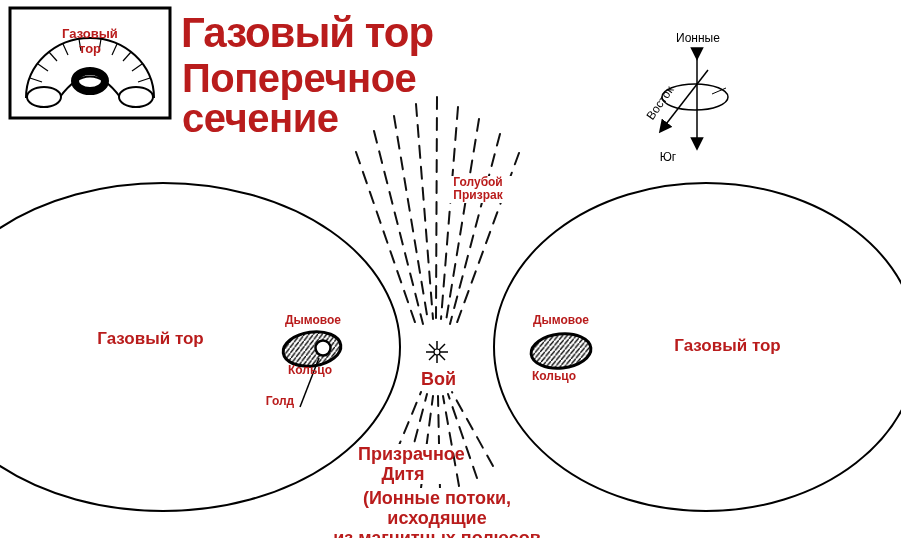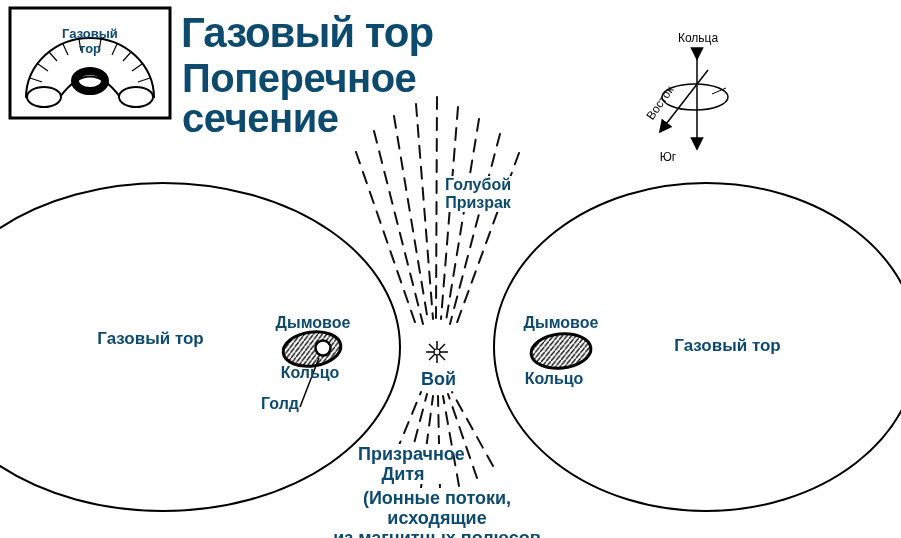--- a/index.html
+++ b/index.html
@@ -1,26 +1,26 @@
 <!DOCTYPE html>
 <html><head>
 <meta charset="utf-8">
 <style>
   * { margin:0; padding:0; box-sizing:border-box; }
   html,body { background:#ffffff; }
   body { font-family:"Liberation Sans", sans-serif; color:#000; }
   #canvas { position:relative; width:901px; height:538px; background:#fff; overflow:hidden; }
   #art { position:absolute; left:0; top:0; }
-  .lbl { position:absolute; font-weight:bold; text-align:center; line-height:1.12; color:#0c4a6e; }
+  .lbl { position:absolute; font-weight:bold; text-align:center; line-height:1.12; color:#b91c1c; }
   .pre { white-space:pre-line; }
   .bg  { background:#fff; padding:0 2px; }
   .title { font-size:42px; letter-spacing:-1px; line-height:1; }
   .subtitle { font-size:40px; letter-spacing:-0.5px; line-height:1; }
   .big { font-size:17px; }
-  .mid { font-size:16px; }
+  .mid { font-size:12px; }
   .mid2 { font-size:18px; }
   .compass-text { position:absolute; font-weight:normal; font-size:12px; text-align:center; }
   .small { font-size:11px; }
   .rot-east { transform:rotate(-55deg); transform-origin:center; }
 </style>
 </head>
 <body>
 
 <div id="canvas">
 
@@ -102,21 +102,21 @@
       </g>
     </g>
   </svg>
 
   <div class="lbl title" style="left:181px; top:12px; width:320px; text-align:left;">Газовый тор</div>
   <div class="lbl subtitle" style="left:182px; top:58px; width:400px; text-align:left;">Поперечное сечение</div>
 
   <div class="lbl pre" style="left:50px; top:27px; width:80px; font-size:13px;">Газовый
 тор</div>
 
-  <div class="compass-text" style="left:670px; top:31px; width:56px;">Кольца</div>
+  <div class="compass-text" style="left:670px; top:31px; width:56px;">Ионные</div>
   <div class="compass-text" style="left:643px; top:150px; width:50px;">Юг</div>
   <div class="compass-text rot-east" style="left:632px; top:96px; width:56px;">Восток</div>
 
   <div class="lbl big" style="left:73px; top:329px; width:155px;">Газовый тор</div>
   <div class="lbl big" style="left:650px; top:336px; width:155px;">Газовый тор</div>
 
   <div class="lbl mid" style="left:274px; top:314px; width:78px;">Дымовое</div>
   <div class="lbl mid" style="left:274px; top:364px; width:72px;">Кольцо</div>
   <div class="lbl mid" style="left:522px; top:314px; width:78px;">Дымовое</div>
   <div class="lbl mid" style="left:518px; top:370px; width:72px;">Кольцо</div>

